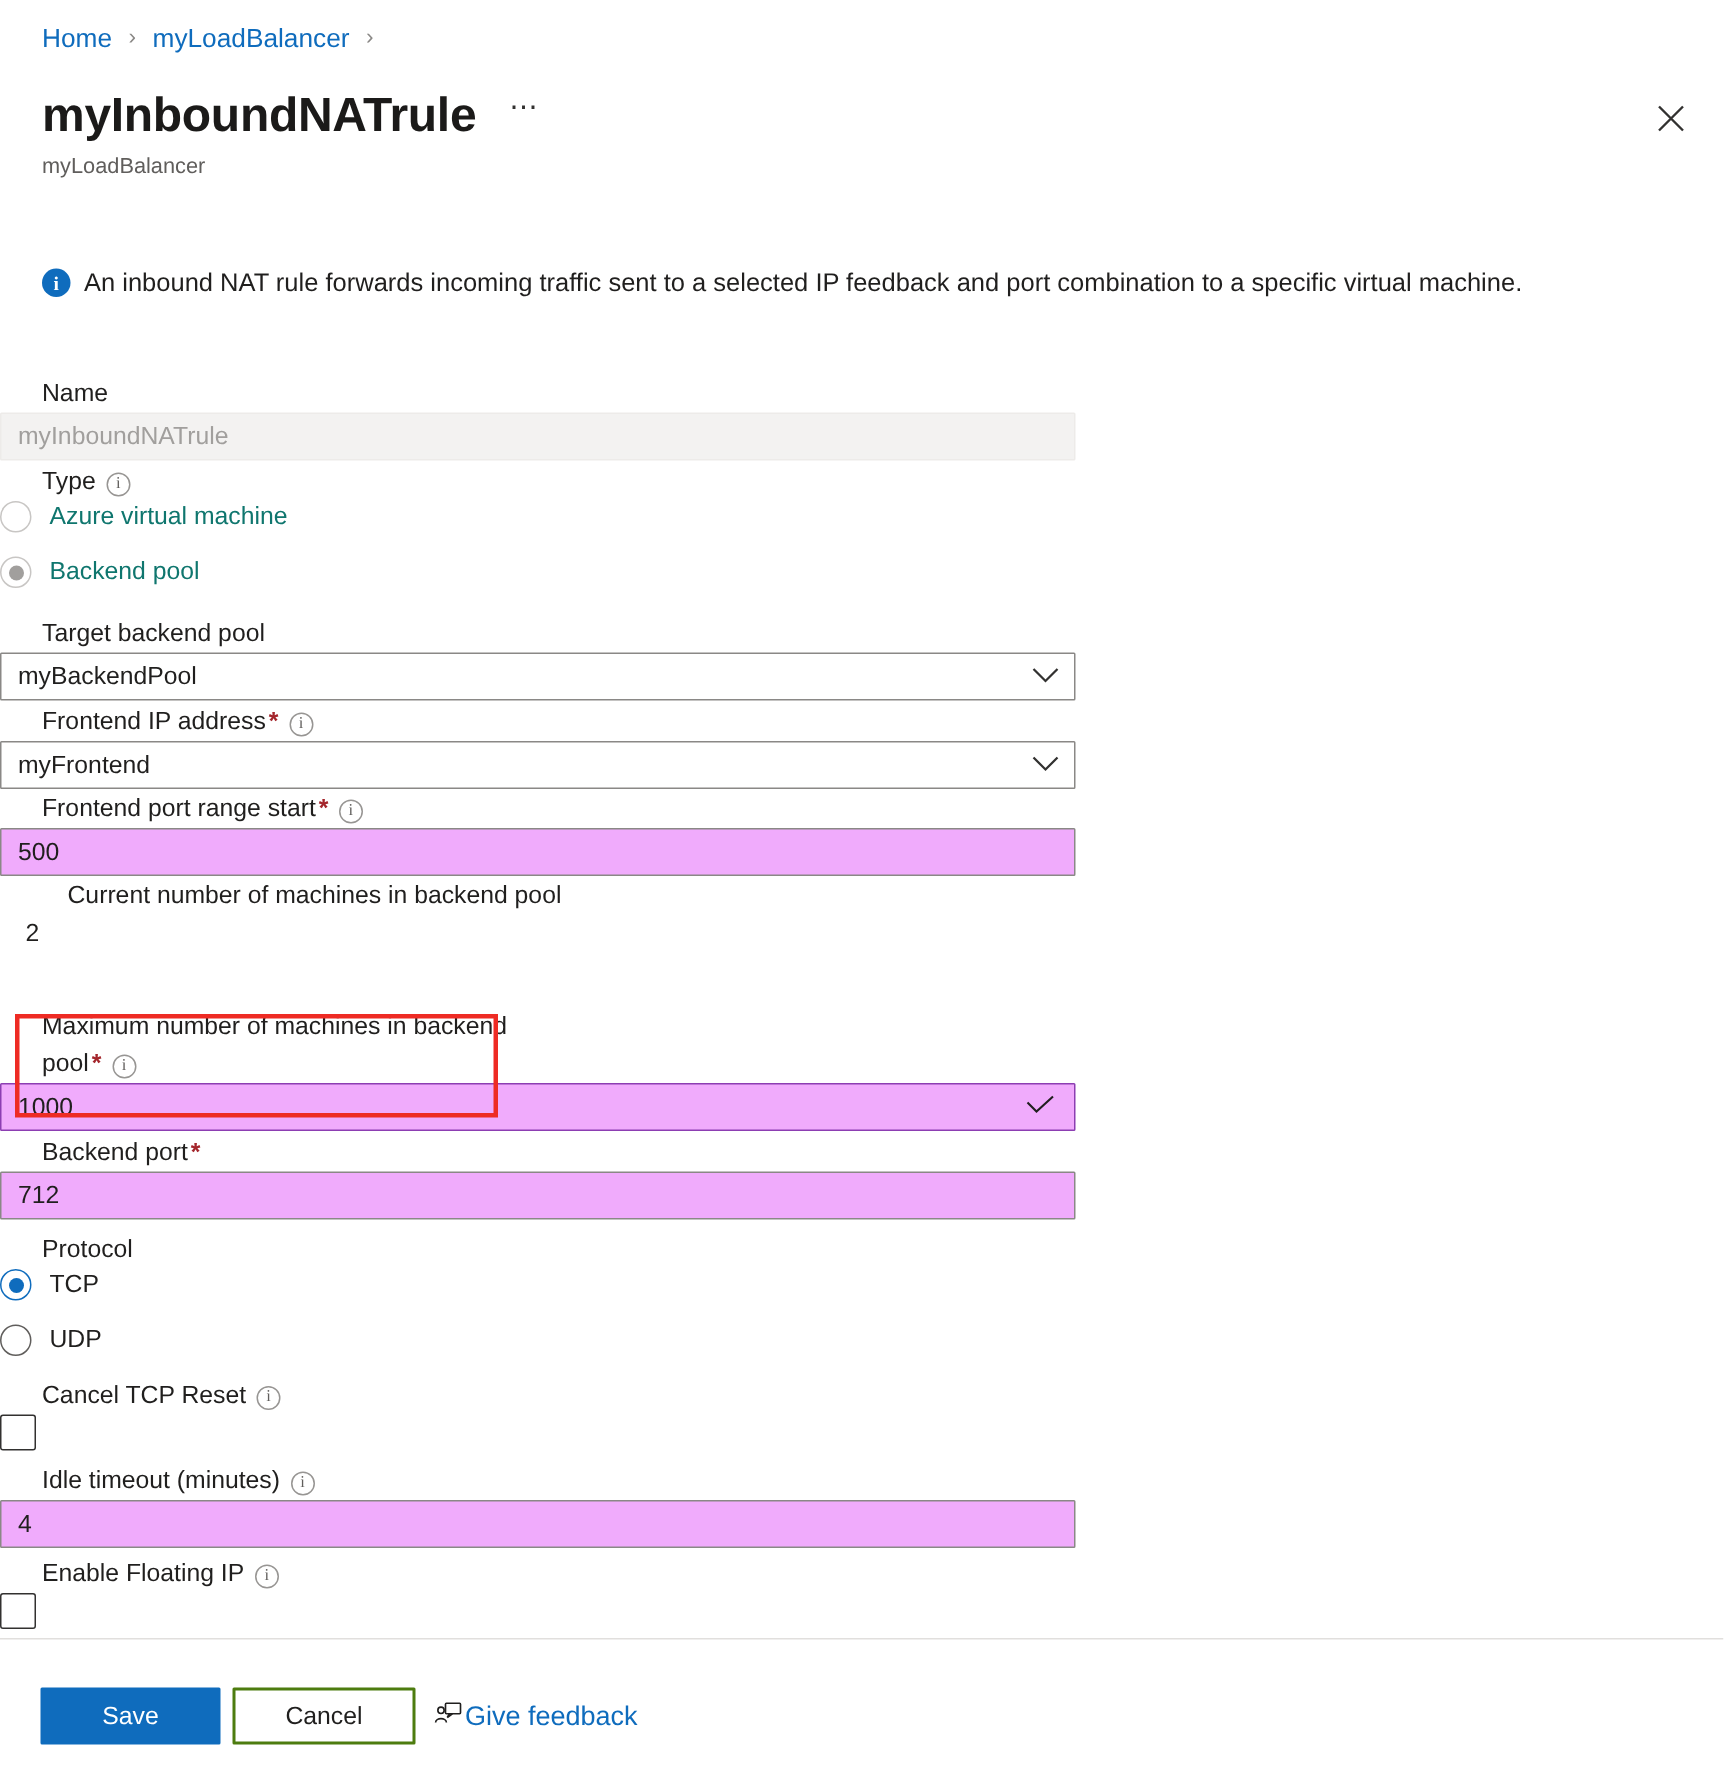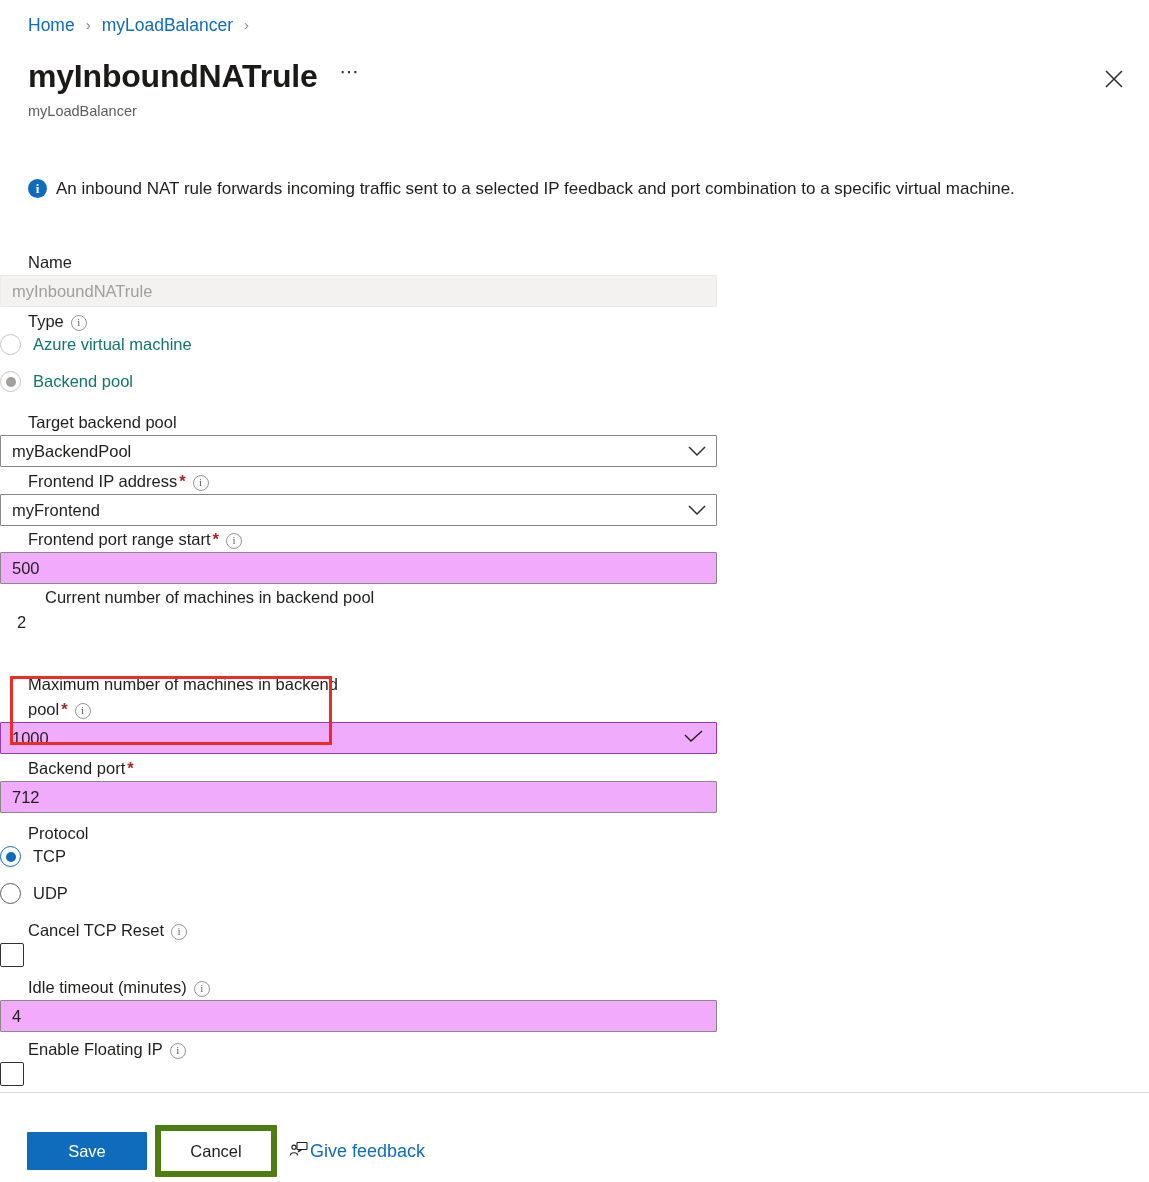--- a/index.html
+++ b/index.html
@@ -132,22 +132,22 @@
   .footer {
     position: absolute; left: 27px; top: 1125px;
     display: flex; align-items: center; gap: 8px;
   }
   .btn-primary {
     width: 120px; height: 38px; background: #0f6cbd; color: #fff;
     border: none; font-size: 16.5px; font-weight: normal;
     font-family: "Liberation Sans", sans-serif; cursor: pointer; border-radius: 1px;
   }
   .btn-secondary {
-    width: 122px; height: 52px; background: #fff; color: #201f1e;
-    border: 6px solid #4d7c0f; font-size: 16.5px;
+    width: 122px; height: 38px; background: #fff; color: #201f1e;
+    border: 2px solid #4d7c0f; font-size: 16.5px;
     font-family: "Liberation Sans", sans-serif; cursor: pointer; border-radius: 1px;
   }
   .feedback {
     display: flex; align-items: center; gap: 1px; margin-left: 4px;
     color: #0f6cbd; font-size: 18px; cursor: pointer;
   }
 </style>
 </head>
 <body>
 

